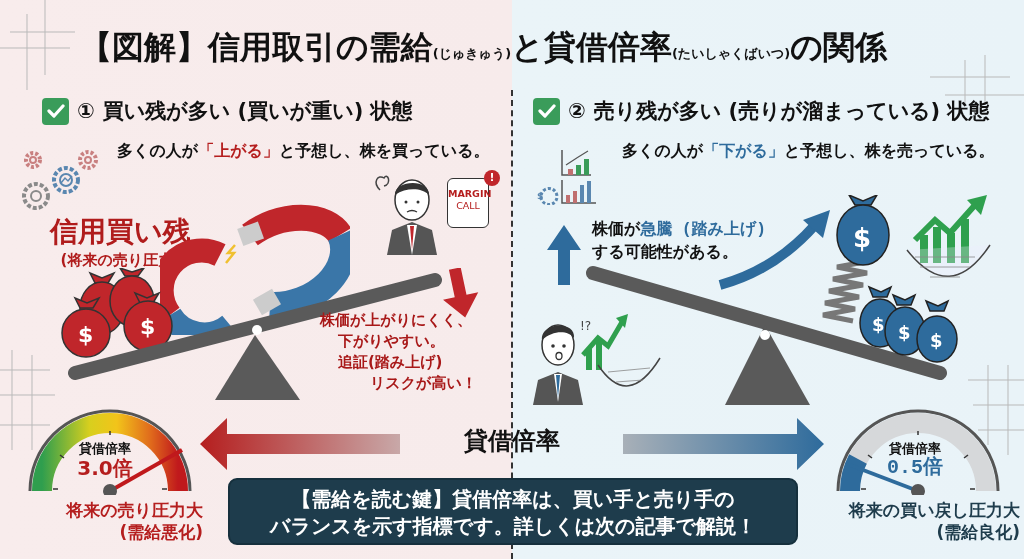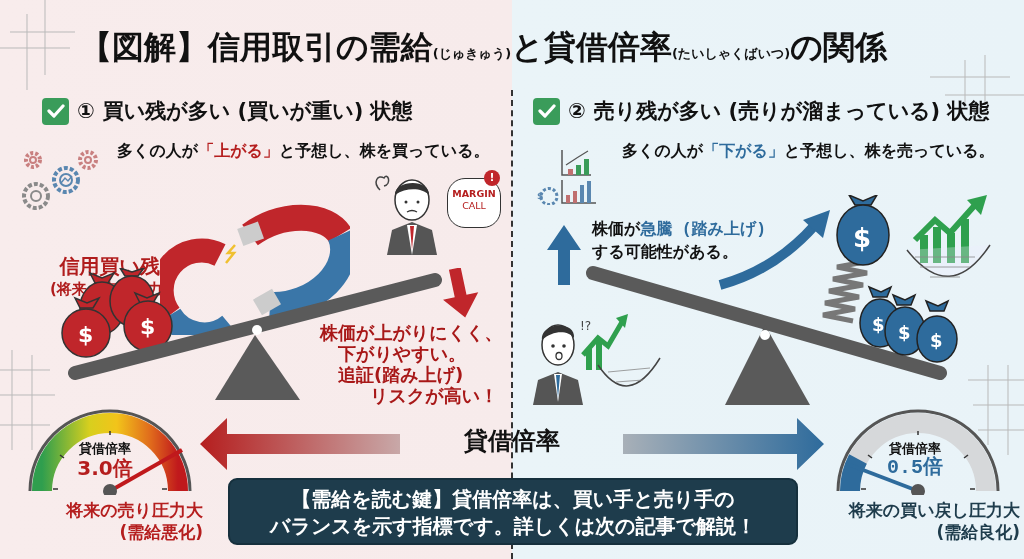--- a/index.html
+++ b/index.html
@@ -35,25 +35,25 @@
   }
   .subline {
     position: absolute; font-weight: bold; font-size: 16px; white-space: nowrap; color: #111;
   }
   .red { color: #b51e1e; }
   .blue { color: #2e6b9c; font-family: Liberation Mono, monospace; }
 
   .left-label {
     position: absolute; left: 50px; top: 213px; text-align: center; color: #b01c1c; font-weight: bold;
   }
-  .left-label .l1 { font-size: 20px; margin-top: 40px; }
+  .left-label .l1 { font-size: 28px; }
   .left-label .l2 { font-size: 15px; }
 
   .red-note {
-    position: absolute; left: 320px; top: 322px; color: #a81818; font-weight: bold; font-size: 18px; line-height: 21px;
+    position: absolute; left: 320px; top: 310px; color: #a81818; font-weight: bold; font-size: 15px; line-height: 21px;
   }
   .red-note div { white-space: nowrap; }
 
   .blue-note {
     position: absolute; left: 592px; top: 218px; font-weight: bold; font-size: 16px; line-height: 21px; color: #111;
   }
 
   .center-label {
     position: absolute; left: 430px; top: 425px; width: 164px; text-align: center;
     font-weight: bold; font-size: 24px; color: #111;
@@ -179,21 +179,21 @@
   <path d="M15 85 L20 60 L40 52 L60 60 L65 85 Z" fill="#555"></path>
   <path d="M35 55 L40 85 L45 55 Z" fill="#fff"></path>
   <path d="M38 56 L40 80 L42 56 Z" fill="#c0262b"></path>
   <ellipse cx="40" cy="30" rx="17" ry="20" fill="#fff" stroke="#333" stroke-width="1.5"></ellipse>
   <path d="M23 25 C22 10 58 8 57 25 C50 18 35 17 23 25 Z" fill="#333"></path>
   <circle cx="34" cy="32" r="1.5" fill="#333"></circle>
     <circle cx="46" cy="32" r="1.5" fill="#333"></circle>
   <path d="M35 42 Q40 39 45 42" stroke="#333" fill="none" stroke-width="1.3"></path>
 </svg>
 
-<div class="abs" style="left:447px;top:178px;width:54px;height:50px;border:1.5px solid #333;border-radius:18px;background:#fff;text-align:center;padding-top:9px;">
+<div class="abs" style="left:447px;top:178px;width:42px;height:50px;border:1.5px solid #333;border-radius:6px;background:#fff;text-align:center;padding-top:9px;">
   <div style="font-size:9.5px;font-weight:bold;color:#b51e1e;line-height:12px;">MARGIN</div>
   <div style="font-size:9.5px;font-weight:normal;color:#b51e1e;line-height:12px;">CALL</div>
 </div>
 <div class="abs" style="left:484px;top:170px;width:16px;height:16px;border-radius:50%;background:#c0262b;color:#fff;font-size:11px;font-weight:bold;text-align:center;line-height:16px;">!</div>
 
 <svg class="abs" style="left:440px;top:268px" width="40" height="52" viewBox="0 0 40 52">
   <path d="M14 0 L26 0 L26 28 L38 28 L20 50 L2 28 L14 28 Z" fill="#c0262b" transform="rotate(-12 20 25)"></path>
 </svg>
 
 <div class="red-note">

